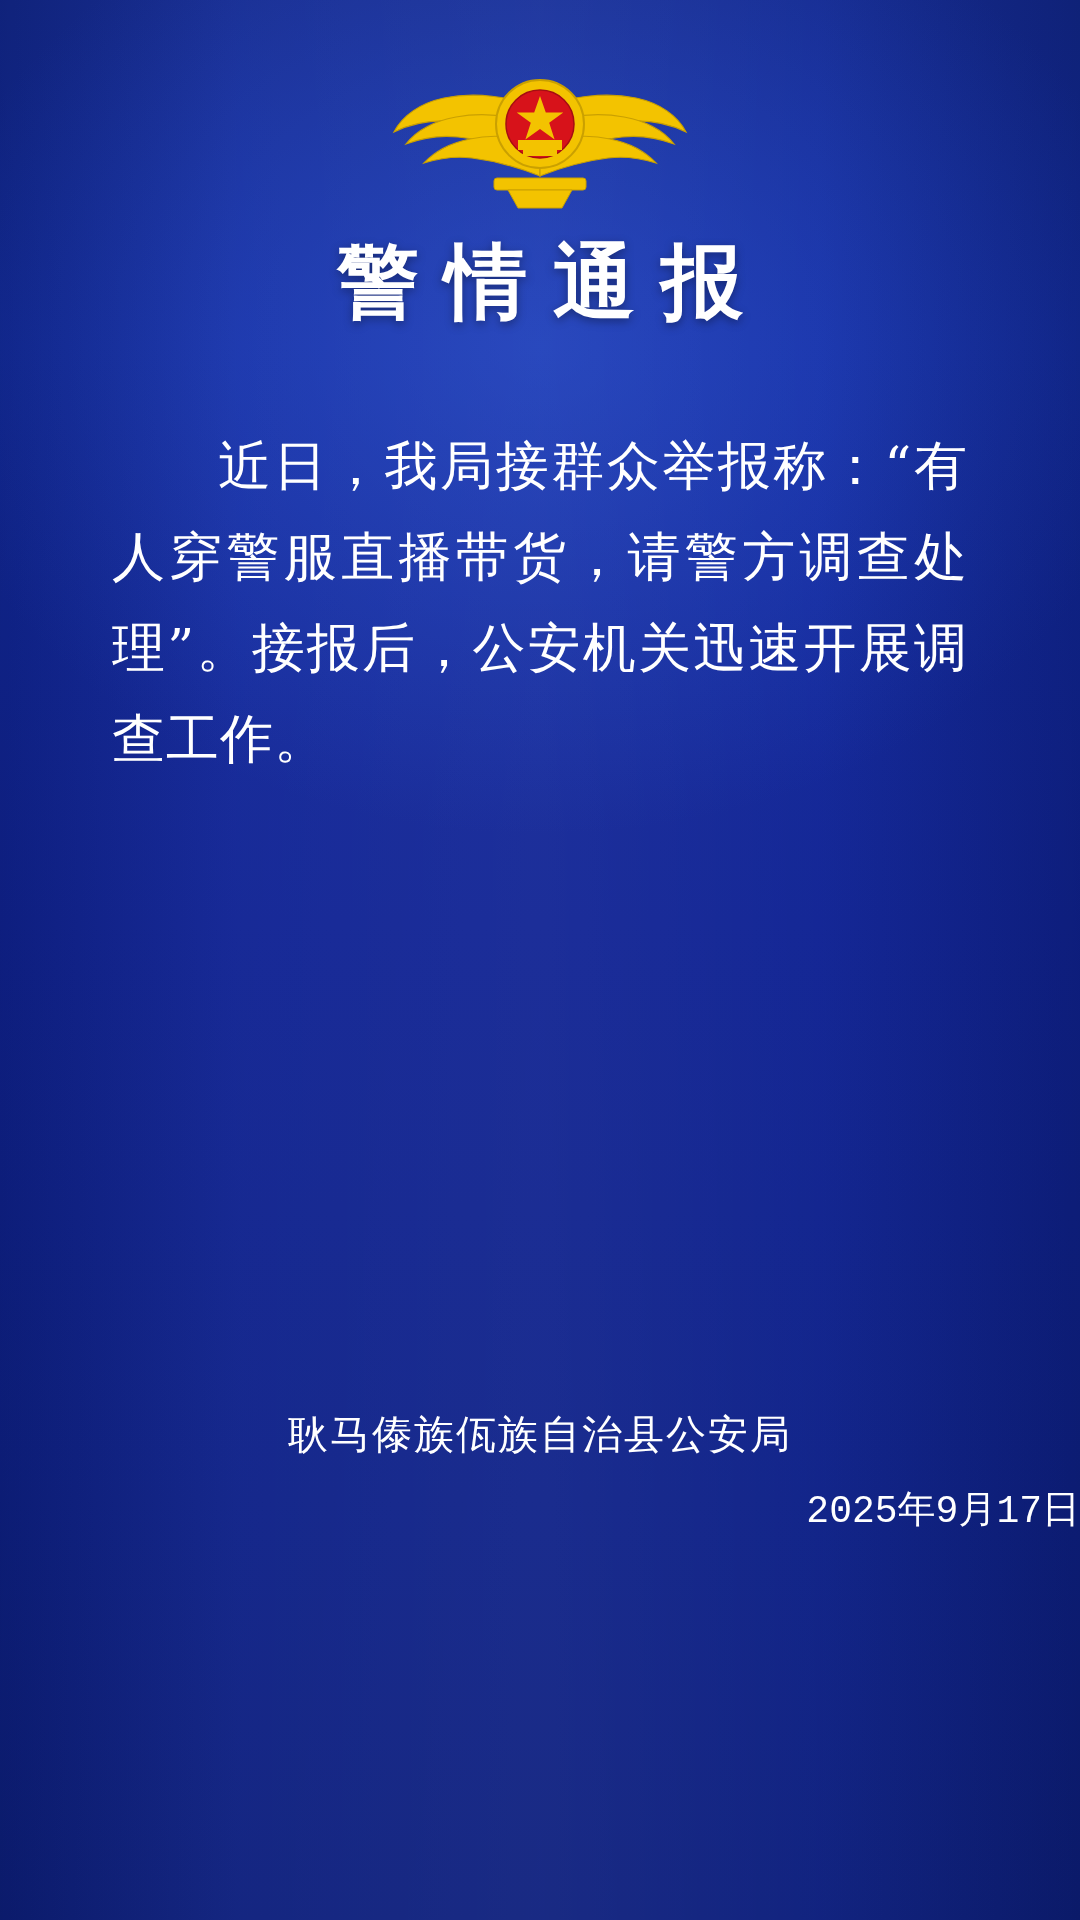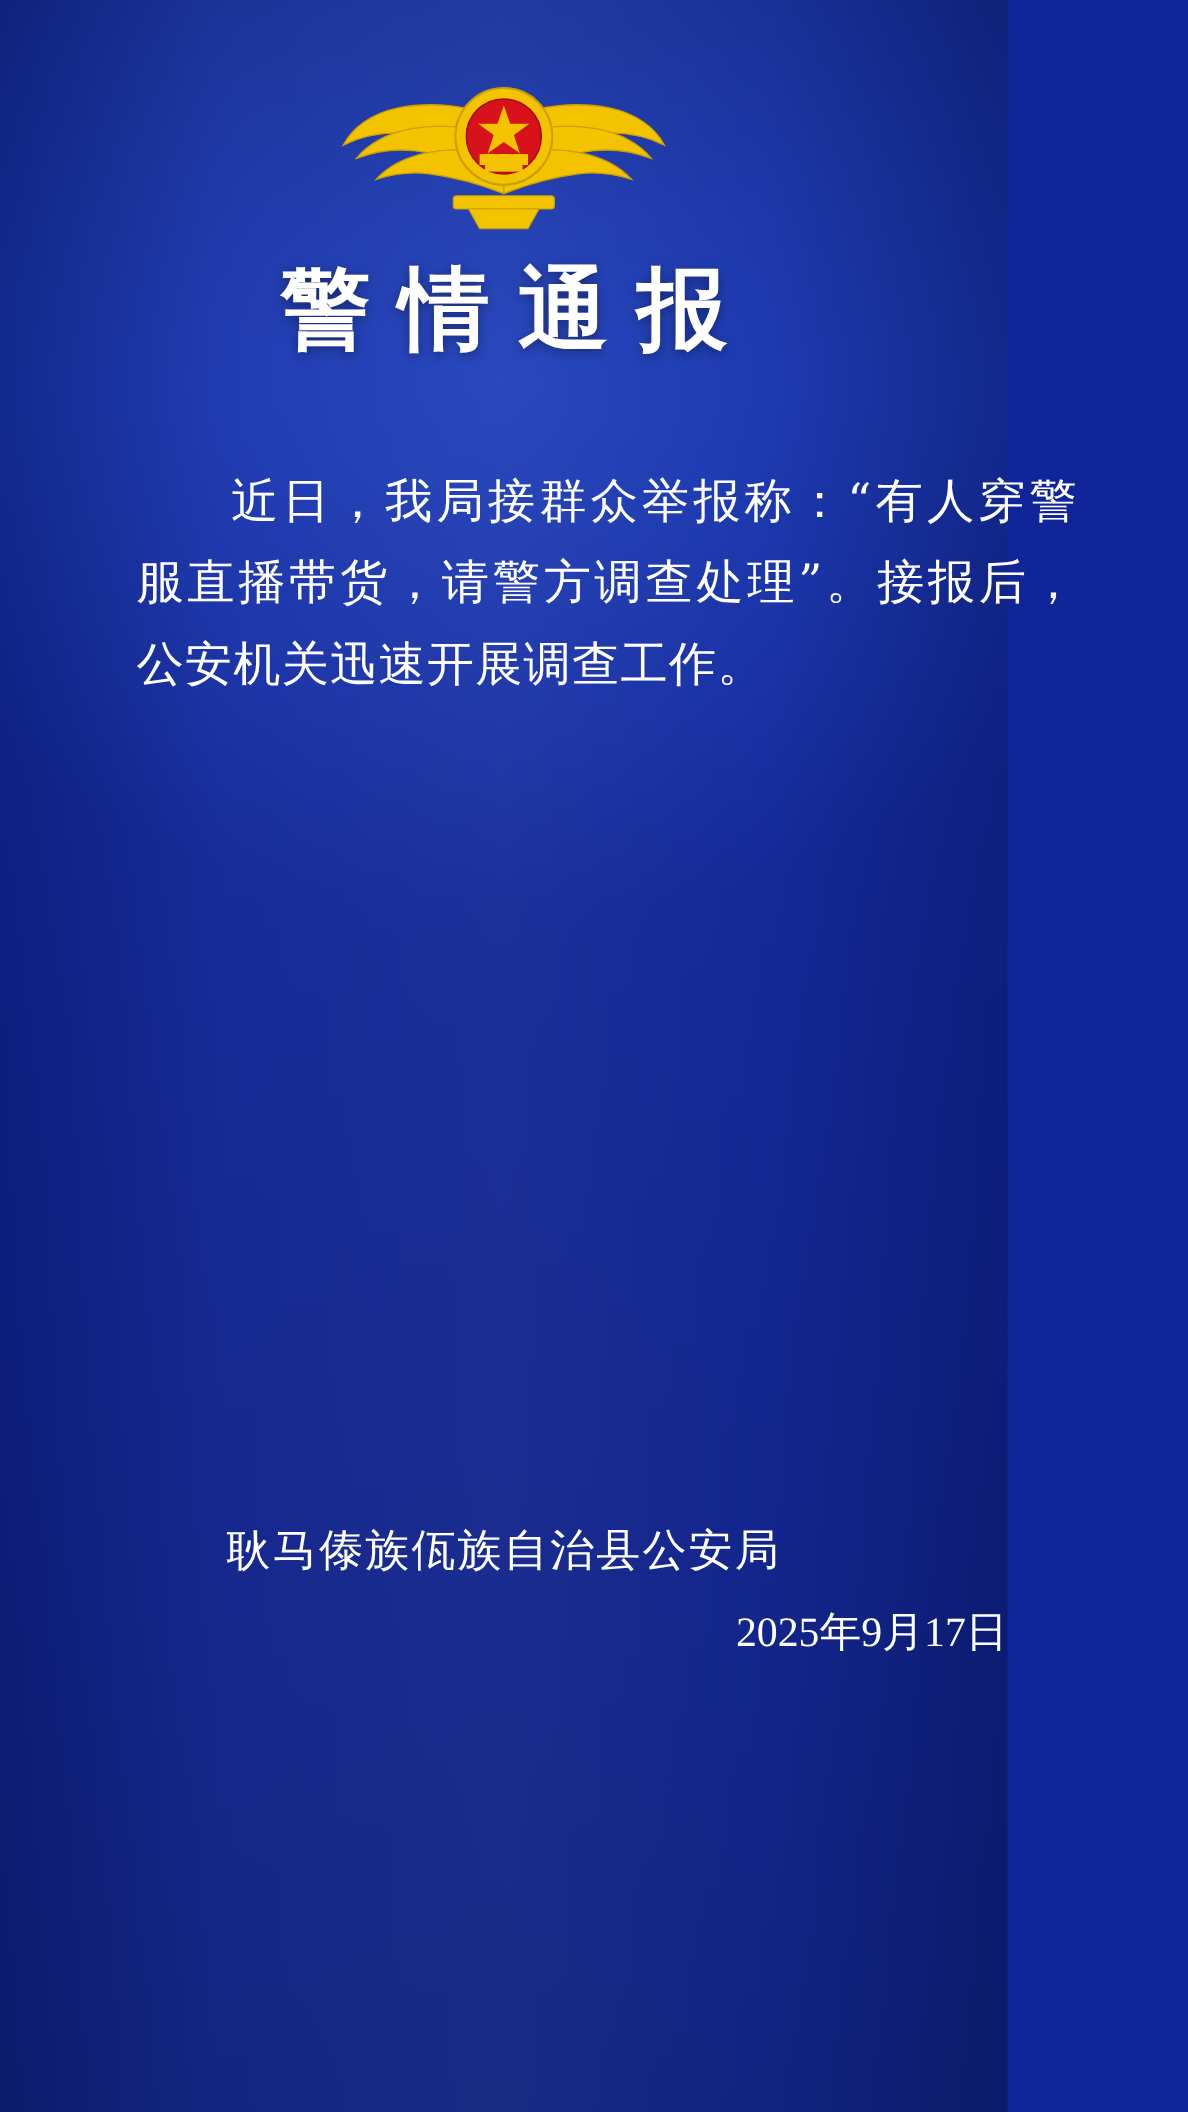--- a/index.html
+++ b/index.html
@@ -9,21 +9,21 @@
   body {
     width: 1080px;
     height: 1920px;
     background: #10259a;
     font-family: "DejaVu Serif", "Liberation Serif", serif;
     overflow: hidden;
   }
 
   .poster {
     position: relative;
-    width: 916px;
+    width: 1080px;
     height: 1920px;
     background:
       radial-gradient(ellipse 900px 700px at 50% 18%, rgba(40,80,210,0.55) 0%, rgba(20,45,160,0.0) 70%),
       linear-gradient(180deg, #12288f 0%, #122a9e 18%, #102394 48%, #0e2188 78%, #0d1f7d 100%);
   }
 
   
   .poster::before {
     content: "";
     position: absolute;
@@ -61,44 +61,43 @@
     text-shadow: 0 3px 10px rgba(0,0,0,0.35);
     font-family: "DejaVu Serif", "Liberation Serif", serif;
   }
 
   .body-text {
     position: absolute;
     top: 420px;
     left: 112px;
     width: 856px;
     color: #ffffff;
-    font-size: 43px;
+    font-size: 53px;
     line-height: 1.72;
     letter-spacing: 1px;
     text-align: justify;
     text-justify: inter-ideograph;
     font-family: "DejaVu Serif", "Liberation Serif", serif;
-    margin-left: 12px;
   }
   .body-text p {
     margin: 0 0 6px 0;
     text-indent: 2em;
   }
 
   .signature {
     position: absolute;
     left: 0;
     right: 0;
-    top: 1372px;
+    top: 1400px;
     text-align: center;
     color: #ffffff;
     font-size: 40px;
     line-height: 1.9;
     letter-spacing: 2px;
-    font-family: Liberation Serif, serif;
+    font-family: Liberation Mono, monospace;
   }
   .signature .date {
     font-size: 38px;
     letter-spacing: 0px;
     text-align: right;
   }
 </style>
 </head>
 <body>
 

